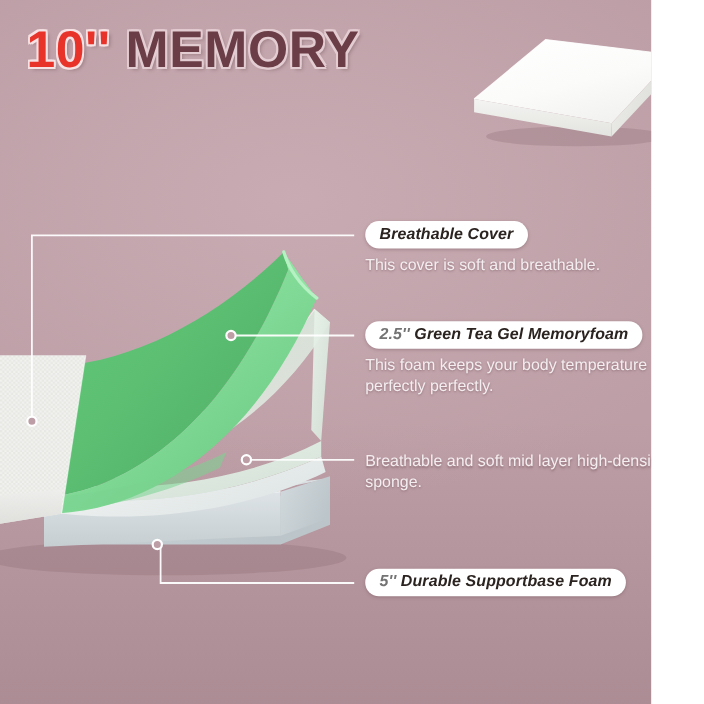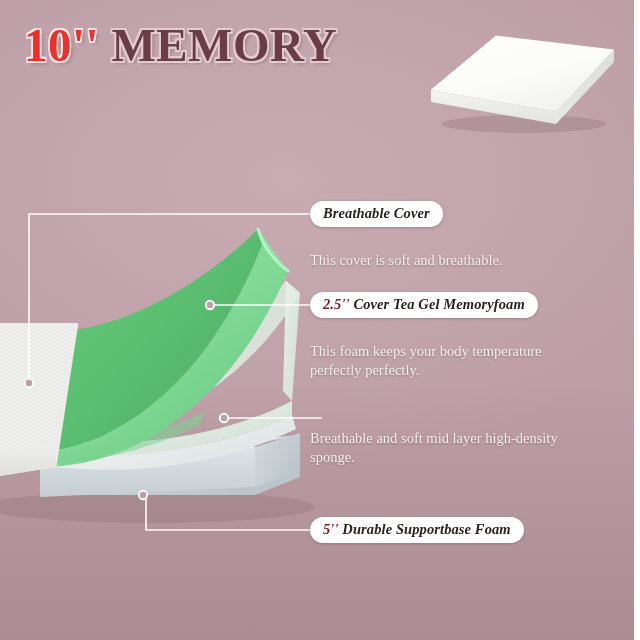--- a/index.html
+++ b/index.html
@@ -7,22 +7,21 @@
     margin: 0;
     padding: 0;
     background: #ffffff;
   }
   #poster {
     position: relative;
     width: 592px;
     height: 640px;
     overflow: hidden;
     background: #bd9ea6;
-    font-family: Liberation Serif, serif;
-    padding-left: 42px;
+    font-family: Liberation Sans, sans-serif;
     -webkit-font-smoothing: antialiased;
   }
   
   .bg-shade {
     position: absolute;
     inset: 0;
     background:
       radial-gradient(ellipse 120% 70% at 45% 28%, rgba(210,182,189,0.55) 0%, rgba(189,158,166,0) 62%),
       linear-gradient(180deg, rgba(189,158,166,0) 60%, rgba(150,116,124,0.42) 100%);
     pointer-events: none;
@@ -78,43 +77,43 @@
     position: absolute;
     left: 0;
     top: 215px;
     width: 340px;
     height: 330px;
   }
 
   
   .callout {
     position: absolute;
-    left: 310px;
+    left: 332px;
     width: 300px;
   }
   .pill {
     display: inline-block;
     background: #ffffff;
     color: #2b2320;
     border-radius: 999px;
     padding: 4px 13px 5px 13px;
     font-size: 14.5px;
     font-weight: bold;
     font-style: italic;
     letter-spacing: 0.1px;
     white-space: nowrap;
     box-shadow: 0 1px 3px rgba(80,50,58,0.30);
   }
   .pill .measure {
-    color: #7f1d1d;
+    color: #737373;
     font-weight: bold;
     font-style: italic;
   }
   .desc {
-    margin-top: 24px;
+    margin-top: 6px;
     font-size: 14.5px;
     line-height: 1.30;
     color: #f4eef0;
     max-width: 282px;
     text-shadow: 0 1px 2px rgba(95,62,70,0.45);
   }
 
   .leader-layer {
     position: absolute;
     inset: 0;
@@ -273,21 +272,21 @@
   <div class="callout" style="top:201px;">
     <div class="pill">
       <span class="measure"></span><span>Breathable Cover</span>
     </div>
     <div class="desc">This cover is soft and breathable.</div>
   </div>
 
   <div class="callout" style="top:292px;">
     <div class="pill">
       <span class="measure">2.5''</span>
-      <span>Cover Tea Gel Memoryfoam</span>
+      <span>Green Tea Gel Memoryfoam</span>
     </div>
     <div class="desc">This foam keeps your body temperature perfectly perfectly.</div>
   </div>
 
   <div class="callout" style="top:405px;">
     <div class="desc">Breathable and soft mid layer high-density sponge.</div>
   </div>
 
   <div class="callout" style="top:517px;">
     <div class="pill">

